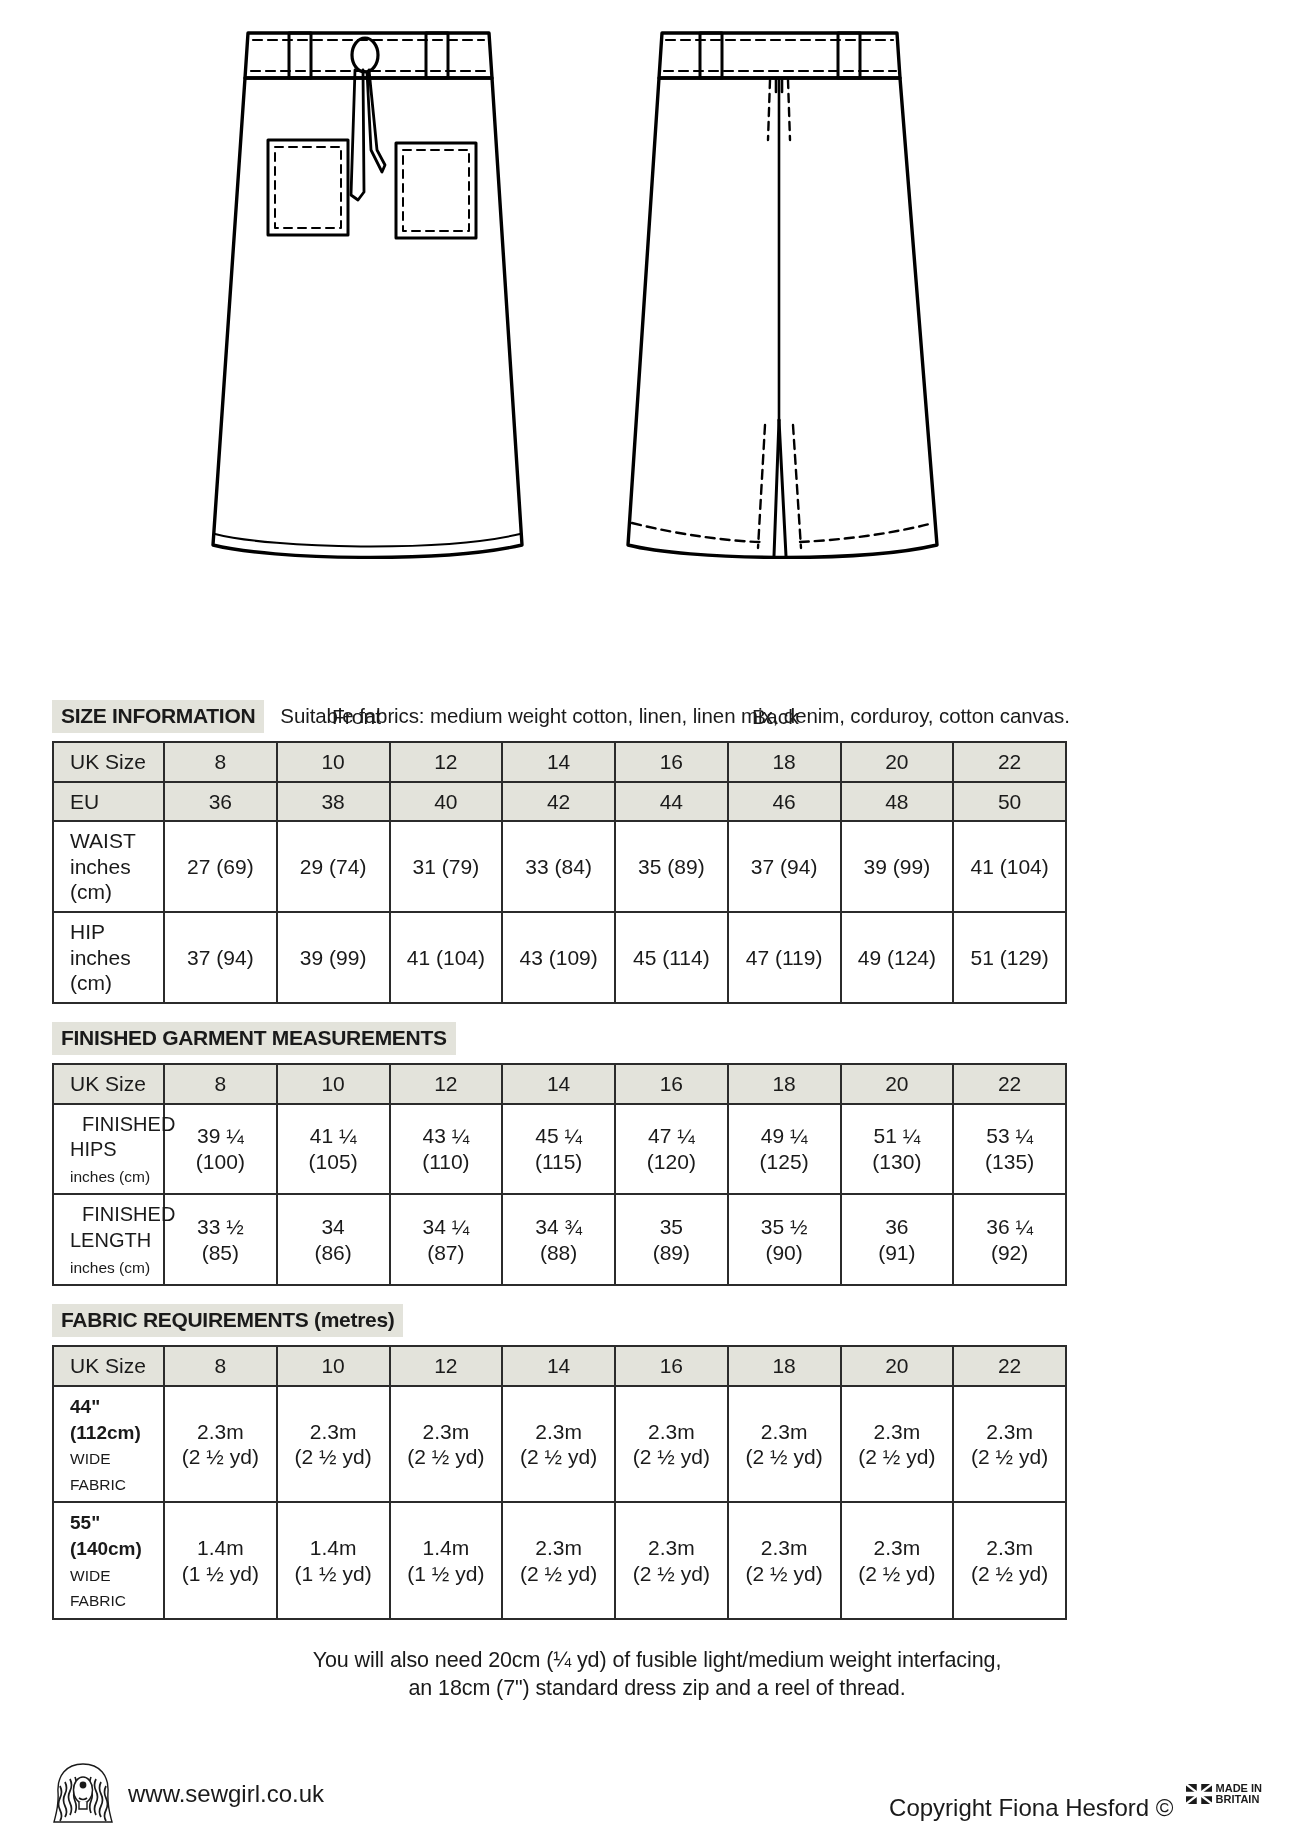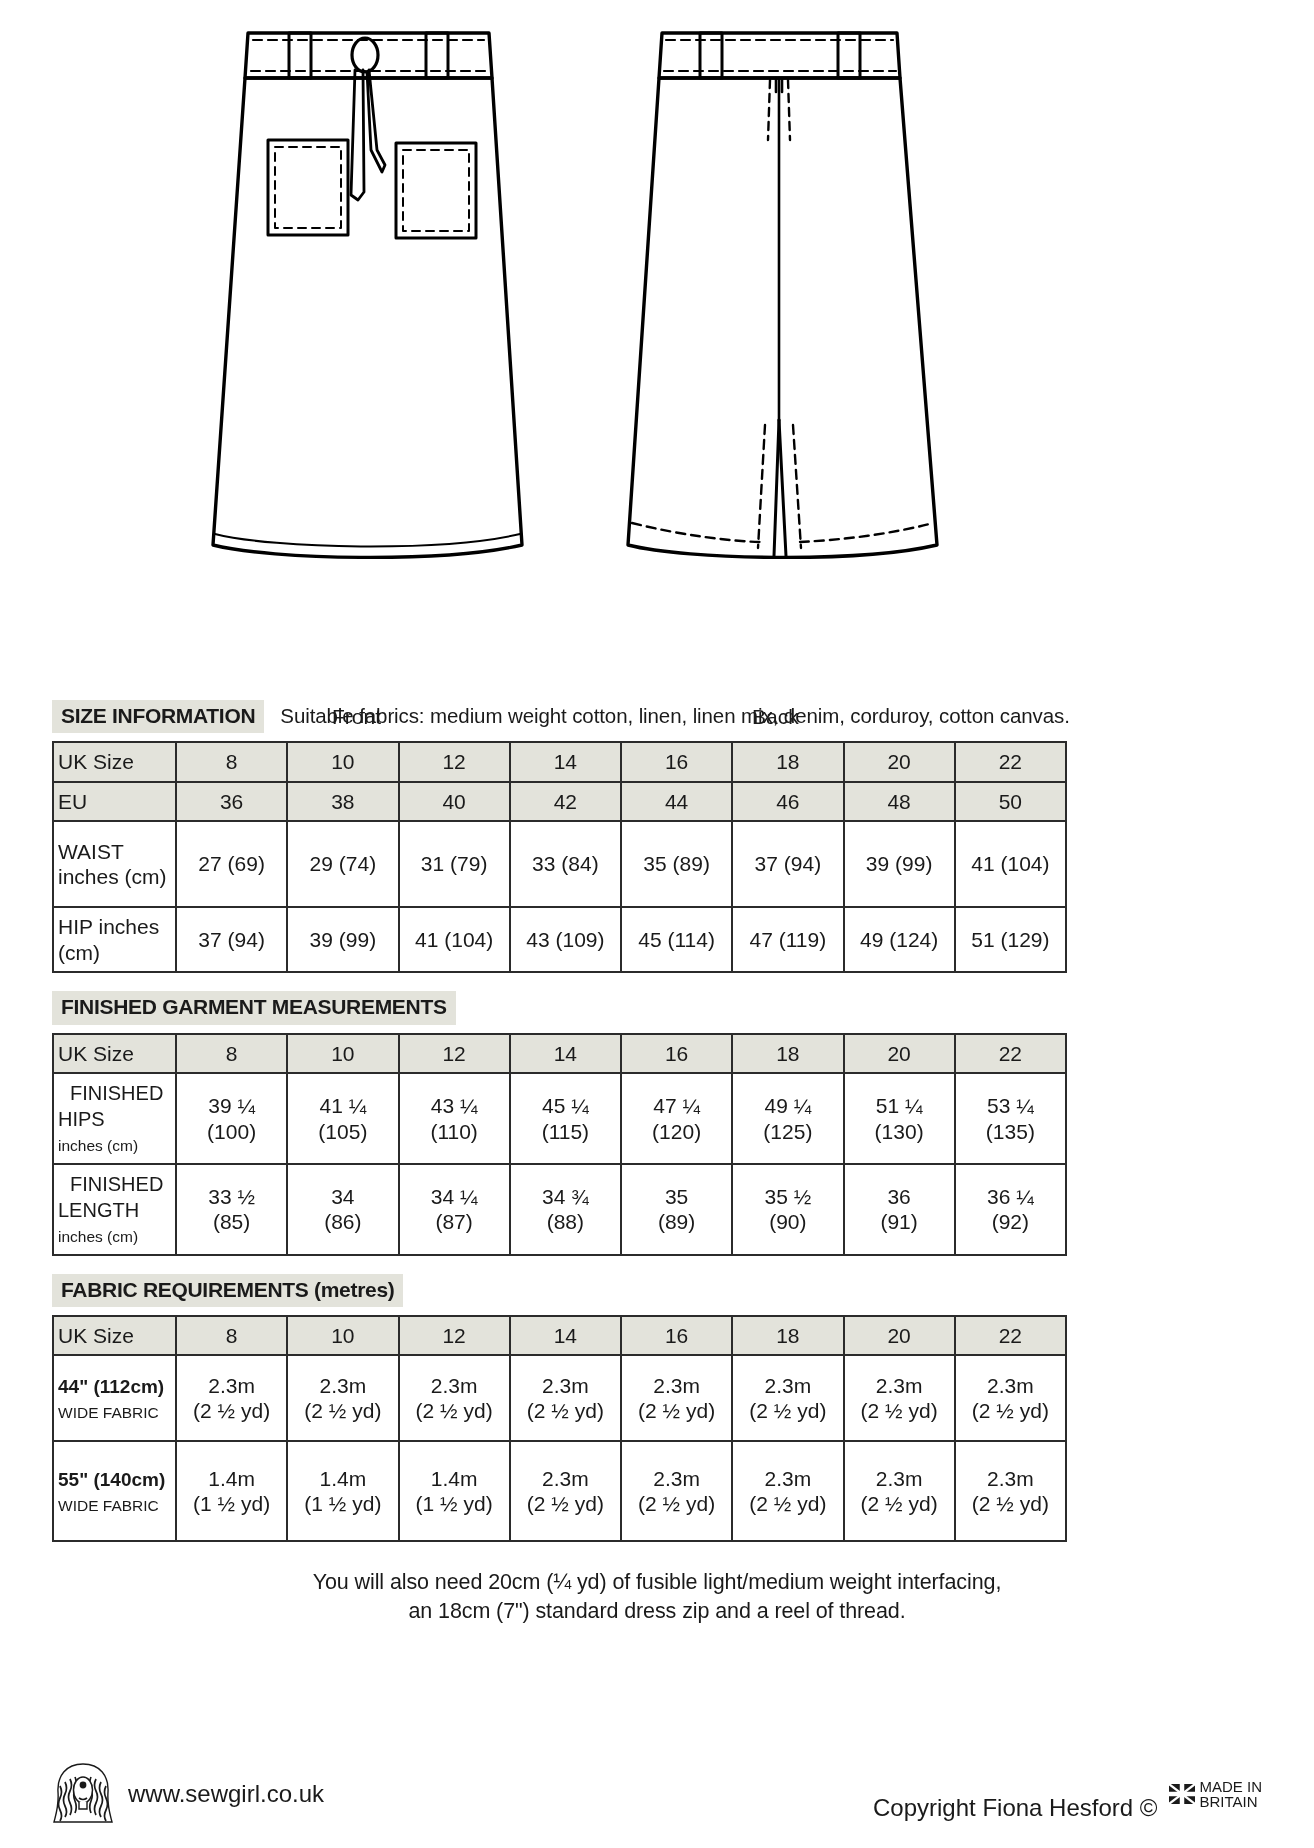--- a/index.html
+++ b/index.html
@@ -71,22 +71,22 @@
   table.sz td {
     border: 2px solid #2b2b2b;
     text-align: center;
     vertical-align: middle;
     font-size: 21px;
     padding: 6px 2px;
     line-height: 1.22;
   }
   table.sz td.lbl {
     text-align: left;
-    padding-left: 4px;
-    width: 123px;
+    padding-left: 16px;
+    width: 111px;
   }
   tr.shaded td { background: #e3e3db; }
   .lbl-big { font-size: 20px; margin-left: 12px; }
   .lbl-small { font-size: 15.5px; }
   .lbl-bold { font-weight: bold; font-size: 19px; }
   .cell-sub { display: block; }
 
   
   .bottom-note {
     text-align: center;
@@ -104,21 +104,21 @@
     justify-content: space-between;
   }
   .footer-left { display: flex; align-items: center; gap: 14px; }
   .footer-url { font-size: 24px; }
   .footer-right { display: flex; align-items: center; gap: 12px; }
   .copyright { font-size: 24px; margin-top: 28px; }
   .mib {
     display: flex; align-items: center; gap: 4px;
   }
   .mib-text {
-    font-size: 15px; font-weight: normal; line-height: 1.0;
+    font-size: 11px; font-weight: bold; line-height: 1.0;
     text-align: left;
   }
 </style>
 </head>
 <body>
 
 <div class="page">
 
   <div class="illustrations">
     <svg class="illus-svg" width="1210" height="700" viewBox="0 0 1210 700">

